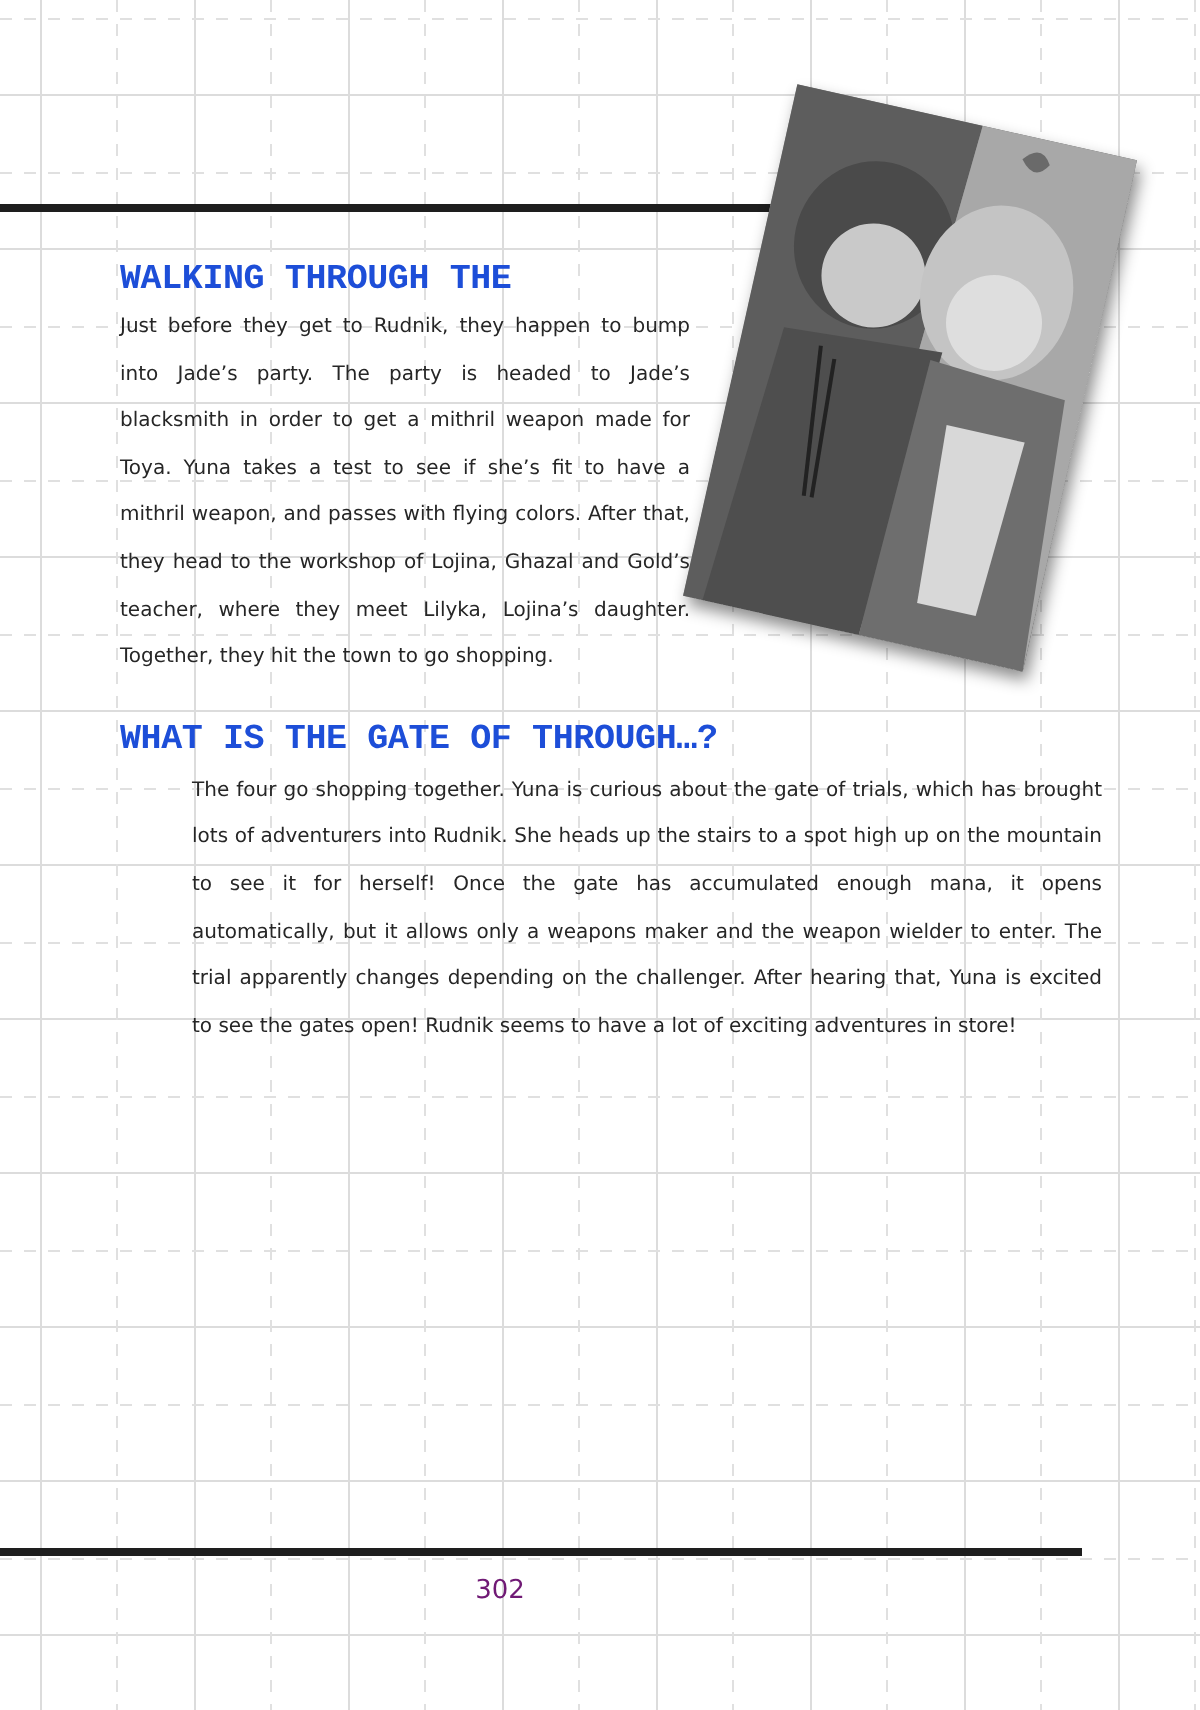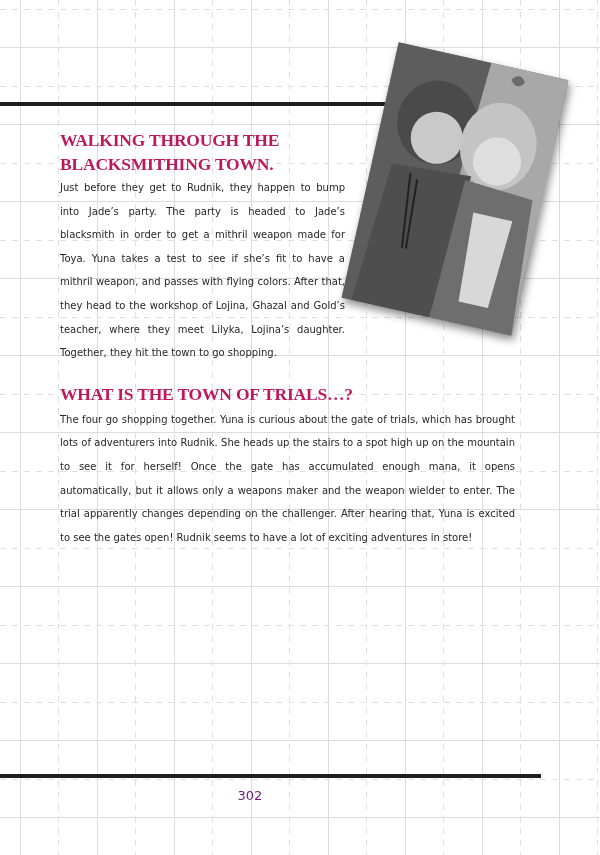--- a/index.html
+++ b/index.html
@@ -52,40 +52,40 @@
     box-shadow: 3px 4px 8px rgba(0,0,0,0.45);
     overflow: hidden;
     background: linear-gradient(160deg, #6a6a6a 0%, #8c8c8c 35%, #b8b8b8 55%, #7a7a7a 80%, #5a5a5a 100%);
   }
   .illustration svg { width: 100%; height: 100%; display: block; }
 
   .content {
     position: absolute; left: 60px; top: 128px; width: 456px;
   }
   .heading {
-    font-family: Liberation Serif, serif;
+    font-family: Liberation Mono, monospace;
     font-weight: bold;
     font-size: 17.5px;
     line-height: 24px;
     letter-spacing: -0.2px;
-    color: #be185d;
+    color: #1d4ed8;
     margin: 0;
   }
   .body-text {
     font-family: "DejaVu Sans", sans-serif;
     font-size: 10px;
     line-height: 23.6px;
     color: #262626;
     margin: 0;
     text-align: justify;
   }
   .section1 .body-text { width: 285px; }
   .section2 { margin-top: 17px; }
   .section2 .heading { margin-bottom: 2px; }
-  .section2 .body-text { width: 455px; }
+  .section2 .body-text { width: 455px; margin-left: 36px; }
   .page-number {
     position: absolute; left: 0; width: 500px; top: 788px;
     text-align: center;
     font-family: "DejaVu Sans", sans-serif;
     font-size: 13px; color: #701a75;
   }
 </style>
 </head>
 <body>
 
@@ -110,27 +110,26 @@
     <path d="M40 125 L48 200" stroke="#222" stroke-width="2"></path>
     <path d="M48 130 L52 200" stroke="#222" stroke-width="2"></path>
     <path d="M118 12 q8 -10 14 0 q-6 10 -14 0" fill="#6a6a6a"></path>
   </svg>
 </div>
 
 <div class="content">
   <div class="section1">
     <h2 class="heading">
       <span>WALKING THROUGH THE</span><br>
-      <span>BLACKSMITHING TOWN.</span>
     </h2>
     <p class="body-text">Just before they get to Rudnik, they happen to bump into Jade’s party. The party is headed to Jade’s blacksmith in order to get a mithril weapon made for Toya. Yuna takes a test to see if she’s fit to have a mithril weapon, and passes with flying colors. After that, they head to the workshop of Lojina, Ghazal and Gold’s teacher, where they meet Lilyka, Lojina’s daughter. Together, they hit the town to go shopping.</p>
   </div>
   <div class="section2">
     <h2 class="heading">
-      <span>WHAT IS THE TOWN OF TRIALS…?</span>
+      <span>WHAT IS THE GATE OF THROUGH…?</span>
     </h2>
     <p class="body-text">The four go shopping together. Yuna is curious about the gate of trials, which has brought lots of adventurers into Rudnik. She heads up the stairs to a spot high up on the mountain to see it for herself! Once the gate has accumulated enough mana, it opens automatically, but it allows only a weapons maker and the weapon wielder to enter. The trial apparently changes depending on the challenger. After hearing that, Yuna is excited to see the gates open! Rudnik seems to have a lot of exciting adventures in store!</p>
   </div>
 </div>
 
 <div class="rule bottom"></div>
 
 <div class="page-number">302</div>
 
 </body></html>

